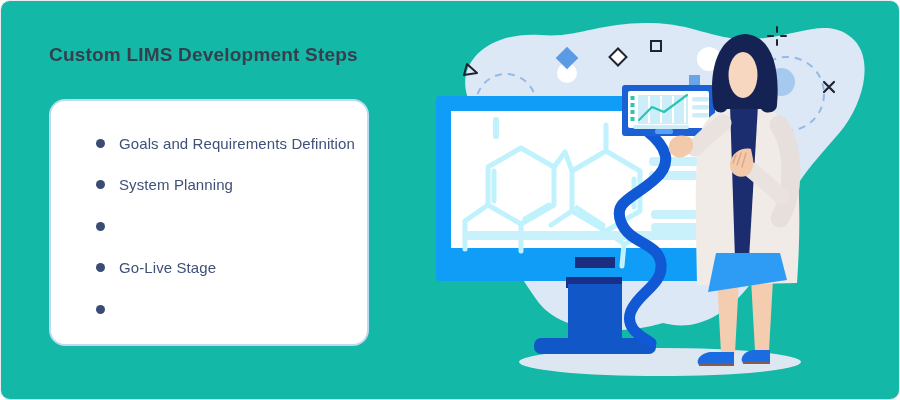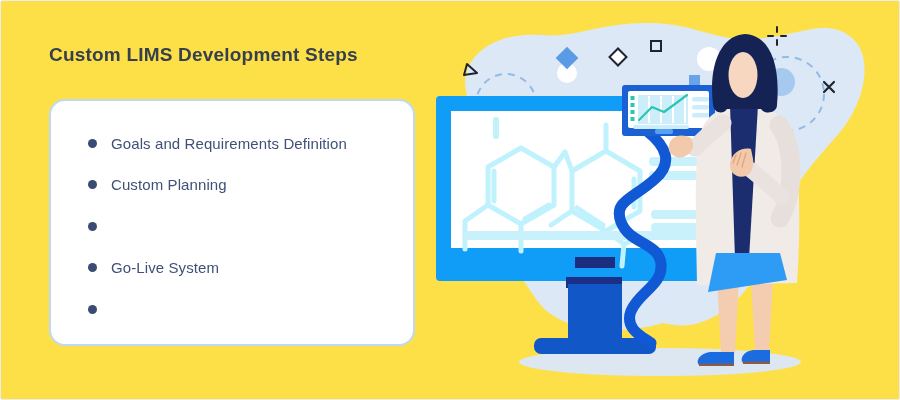--- a/index.html
+++ b/index.html
@@ -1,30 +1,30 @@
 <!DOCTYPE html>
 <html><head>
 <meta charset="utf-8">
 <style>
   html,body{margin:0;padding:0;background:#fff;}
   .frame{
     position:relative;width:898px;height:398px;
-    border:1px solid #ececf0;border-radius:2px;
-    background:#fde047;overflow:hidden;
+    border:1px solid #ececf0;border-radius:10px;
+    background:#14b8a6;overflow:hidden;
     font-family:"Liberation Sans",sans-serif;
   }
   .title{
     position:absolute;left:48px;top:43px;margin:0;
     font-size:19px;font-weight:700;color:#353f4d;letter-spacing:.2px;
   }
   .steps-box{
-    position:absolute;left:48px;top:98px;width:366px;height:247px;
+    position:absolute;left:48px;top:98px;width:320px;height:247px;
     box-sizing:border-box;border:2px solid #bed9f4;border-radius:16px;
     background:#fff;display:flex;flex-direction:column;
-    justify-content:space-between;padding:30px 0 23px 8px;
+    justify-content:space-between;padding:30px 0 23px 16px;
   }
   .step{display:flex;align-items:center;height:24px;}
   .bullet{
     width:9px;height:9px;border-radius:50%;background:#3a4c74;
     margin-left:29px;margin-right:14px;flex:0 0 auto;
   }
   .step-label{font-size:15px;font-weight:500;color:#3f5178;letter-spacing:.1px;}
   .illustration{position:absolute;left:430px;top:10px;width:470px;height:380px;}
 </style>
 </head>
@@ -34,28 +34,28 @@
 
   <h1 class="title">Custom LIMS Development Steps</h1>
 
   <div class="steps-box">
     <div class="step">
       <span class="bullet"></span>
       <span class="step-label">Goals and Requirements Definition</span>
     </div>
     <div class="step">
       <span class="bullet"></span>
-      <span class="step-label">Custom Planning</span>
+      <span class="step-label">System Planning</span>
     </div>
     <div class="step">
       <span class="bullet"></span>
     </div>
     <div class="step">
       <span class="bullet"></span>
-      <span class="step-label">Go-Live System</span>
+      <span class="step-label">Go-Live Stage</span>
     </div>
     <div class="step">
       <span class="bullet"></span>
     </div>
   </div>
 
   <div class="illustration">
     <svg width="470" height="380" viewBox="430 10 470 380" xmlns="http://www.w3.org/2000/svg">
 
       <path fill="#dce8f6" d="M468,100

